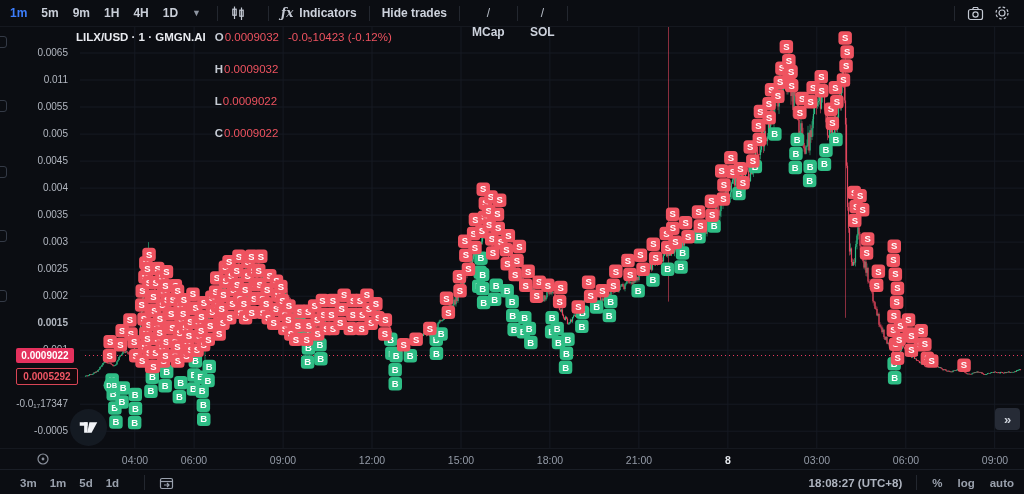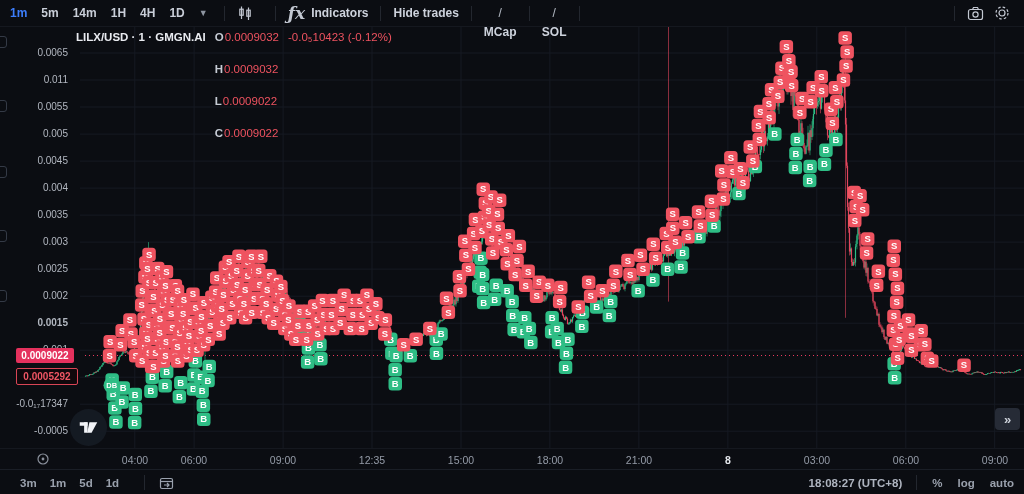--- a/index.html
+++ b/index.html
@@ -7,21 +7,21 @@
   .app{position:relative;width:1024px;height:356px;background:#0b0d12;color:#cdd2dc;}
   
   .topbar{position:absolute;top:0;left:0;right:0;height:26px;display:flex;align-items:center;
     padding-left:10px;font-size:12px;font-weight:700;background:#0b0d12;border-bottom:1px solid #15181f;z-index:8;}
   .tf{margin-right:14px;color:#c9ced8;cursor:pointer;}
   .tf.active{color:#3c7dfb;}
   .caret{color:#8e95a1;font-size:9px;margin-right:4px;cursor:pointer;}
   .vsep{width:1px;height:15px;background:#23272f;margin:0 12px;flex:none;}
   .tbtn{display:flex;align-items:center;gap:6px;color:#cdd2dc;cursor:pointer;white-space:nowrap;background:none;border:none;
     font:inherit;padding:0;}
-  .fx{font-style:italic;font-family:"DejaVu Serif",serif;font-size:17px;color:#c3c8d2;}
+  .fx{font-style:italic;font-family:"DejaVu Serif",serif;font-size:12px;color:#c3c8d2;}
   .toggle{display:flex;align-items:center;gap:5px;white-space:nowrap;cursor:pointer;flex-direction:column;}
   .toggle .on{color:#3c7dfb;}
   .toggle .slash{color:#b9bfc9;font-weight:400;}
   .spacer{flex:1;}
   .icon-btn{background:none;border:none;padding:0;margin:0 10px 0 0;cursor:pointer;display:flex;align-items:center;}
   
   #chartSvg{position:absolute;top:26px;left:0;z-index:1;}
   .legend{position:absolute;top:31px;left:76px;z-index:6;font-size:11.5px;display:flex;gap:9px;align-items:baseline;white-space:nowrap;}
   .legend .sym{color:#e9ebf0;font-weight:700;}
   .legend .pair{color:#c6cbd4;font-weight:700;}
@@ -52,21 +52,21 @@
 </style>
 </head>
 <body>
 
 <div class="app">
 
   <div class="topbar">
     <div style="display:flex;align-items:center;" id="tfGroup">
         <span class="tf active">1m</span>
         <span class="tf">5m</span>
-        <span class="tf">14m</span>
+        <span class="tf">9m</span>
         <span class="tf">1H</span>
         <span class="tf">4H</span>
         <span class="tf">1D</span>
       </div>
     <span class="caret">▼</span>
     <div class="vsep"></div>
     <button class="icon-btn">
       <svg width="16" height="16" viewBox="0 0 16 16">
         <g stroke="#c3c8d2" stroke-width="1.2" fill="none">
           <line x1="4.5" y1="1.5" x2="4.5" y2="14"></line>
@@ -951,21 +951,21 @@
       <div class="ylab" style="top: 290px;">0.002</div>
       <div class="ylab" style="top: 317px; font-weight: bold;">0.0015</div>
       <div class="ylab" style="top: 344px;">0.001</div>
       <div class="ylab" style="top: 398px;">-0.0₁₇17347</div>
       <div class="ylab" style="top: 425px;">-0.0005</div>
     </div>
   <div id="xAxisLabels">
       <div class="xlab" style="left: 135px;">04:00</div>
       <div class="xlab" style="left: 194px;">06:00</div>
       <div class="xlab" style="left: 283px;">09:00</div>
-      <div class="xlab" style="left: 372px;">12:35</div>
+      <div class="xlab" style="left: 372px;">12:00</div>
       <div class="xlab" style="left: 461px;">15:00</div>
       <div class="xlab" style="left: 550px;">18:00</div>
       <div class="xlab" style="left: 639px;">21:00</div>
       <div class="xlab bold" style="left: 728px;">8</div>
       <div class="xlab" style="left: 817px;">03:00</div>
       <div class="xlab" style="left: 906px;">06:00</div>
       <div class="xlab" style="left: 995px;">09:00</div>
     </div>
   <div class="timeaxis-border"></div>
 

